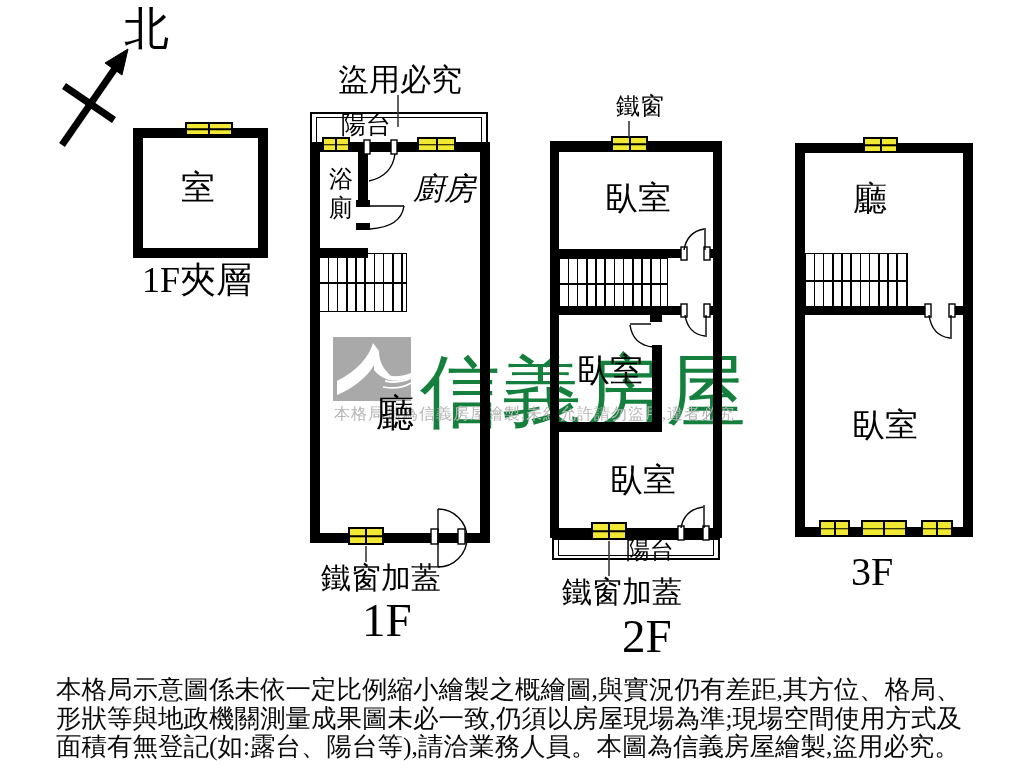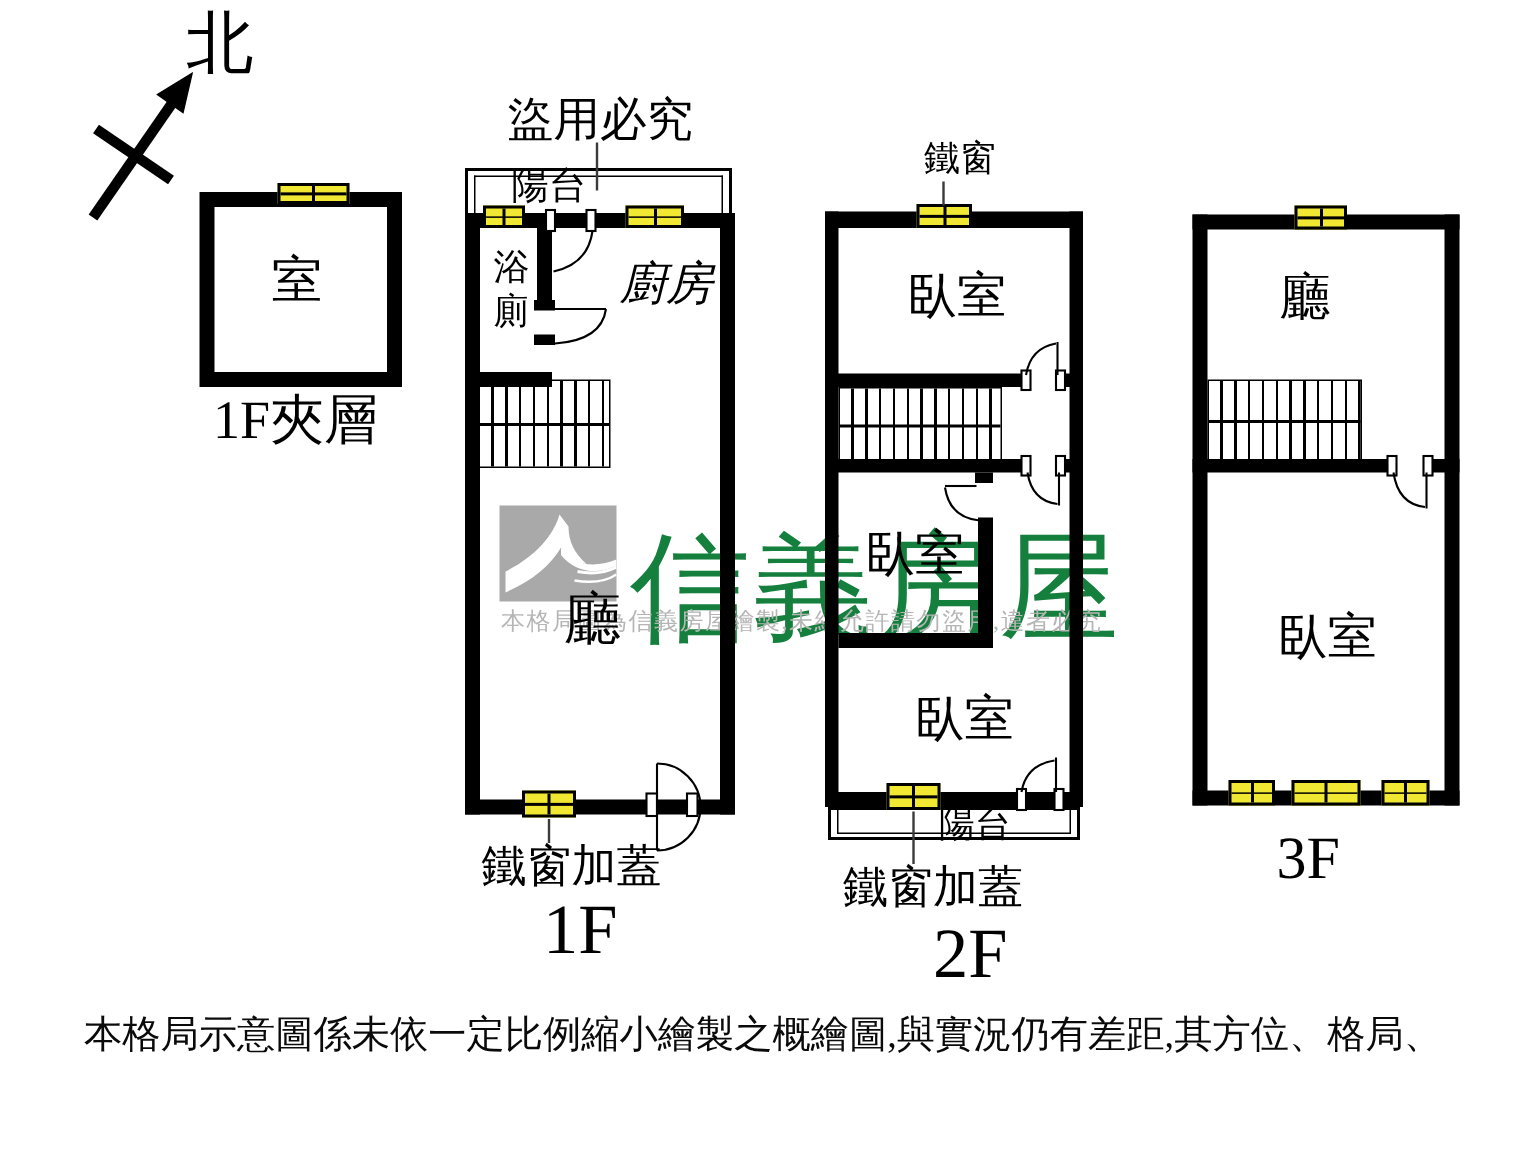--- a/index.html
+++ b/index.html
@@ -171,15 +171,17 @@
 
       <rect x="925" y="304" width="6" height="13" fill="#fff"></rect>
       <rect x="949" y="304" width="6" height="13" fill="#fff"></rect>
       <line x1="951" y1="315" x2="951" y2="339"></line>
       <path d="M 929,315 Q 932,336 950,338"></path>
     </g>
   </svg>
 
   <div class="disc">
     <div>本格局示意圖係未依一定比例縮小繪製之概繪圖,與實況仍有差距,其方位、格局、</div>
+    <div>形狀等與地政機關測量成果圖未必一致,仍須以房屋現場為準;現場空間使用方式及</div>
+    <div>面積有無登記(如:露台、陽台等),請洽業務人員。本圖為信義房屋繪製,盜用必究。</div>
   </div>
 
 </div>
 
 </body></html>

